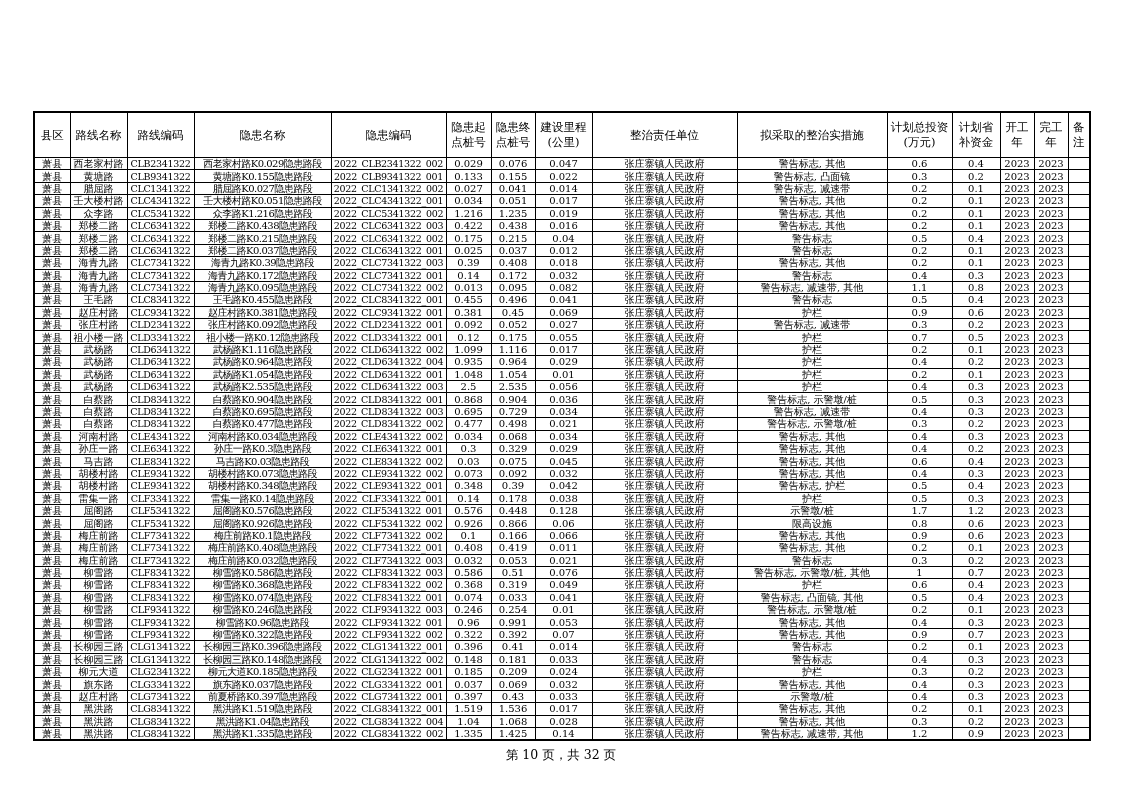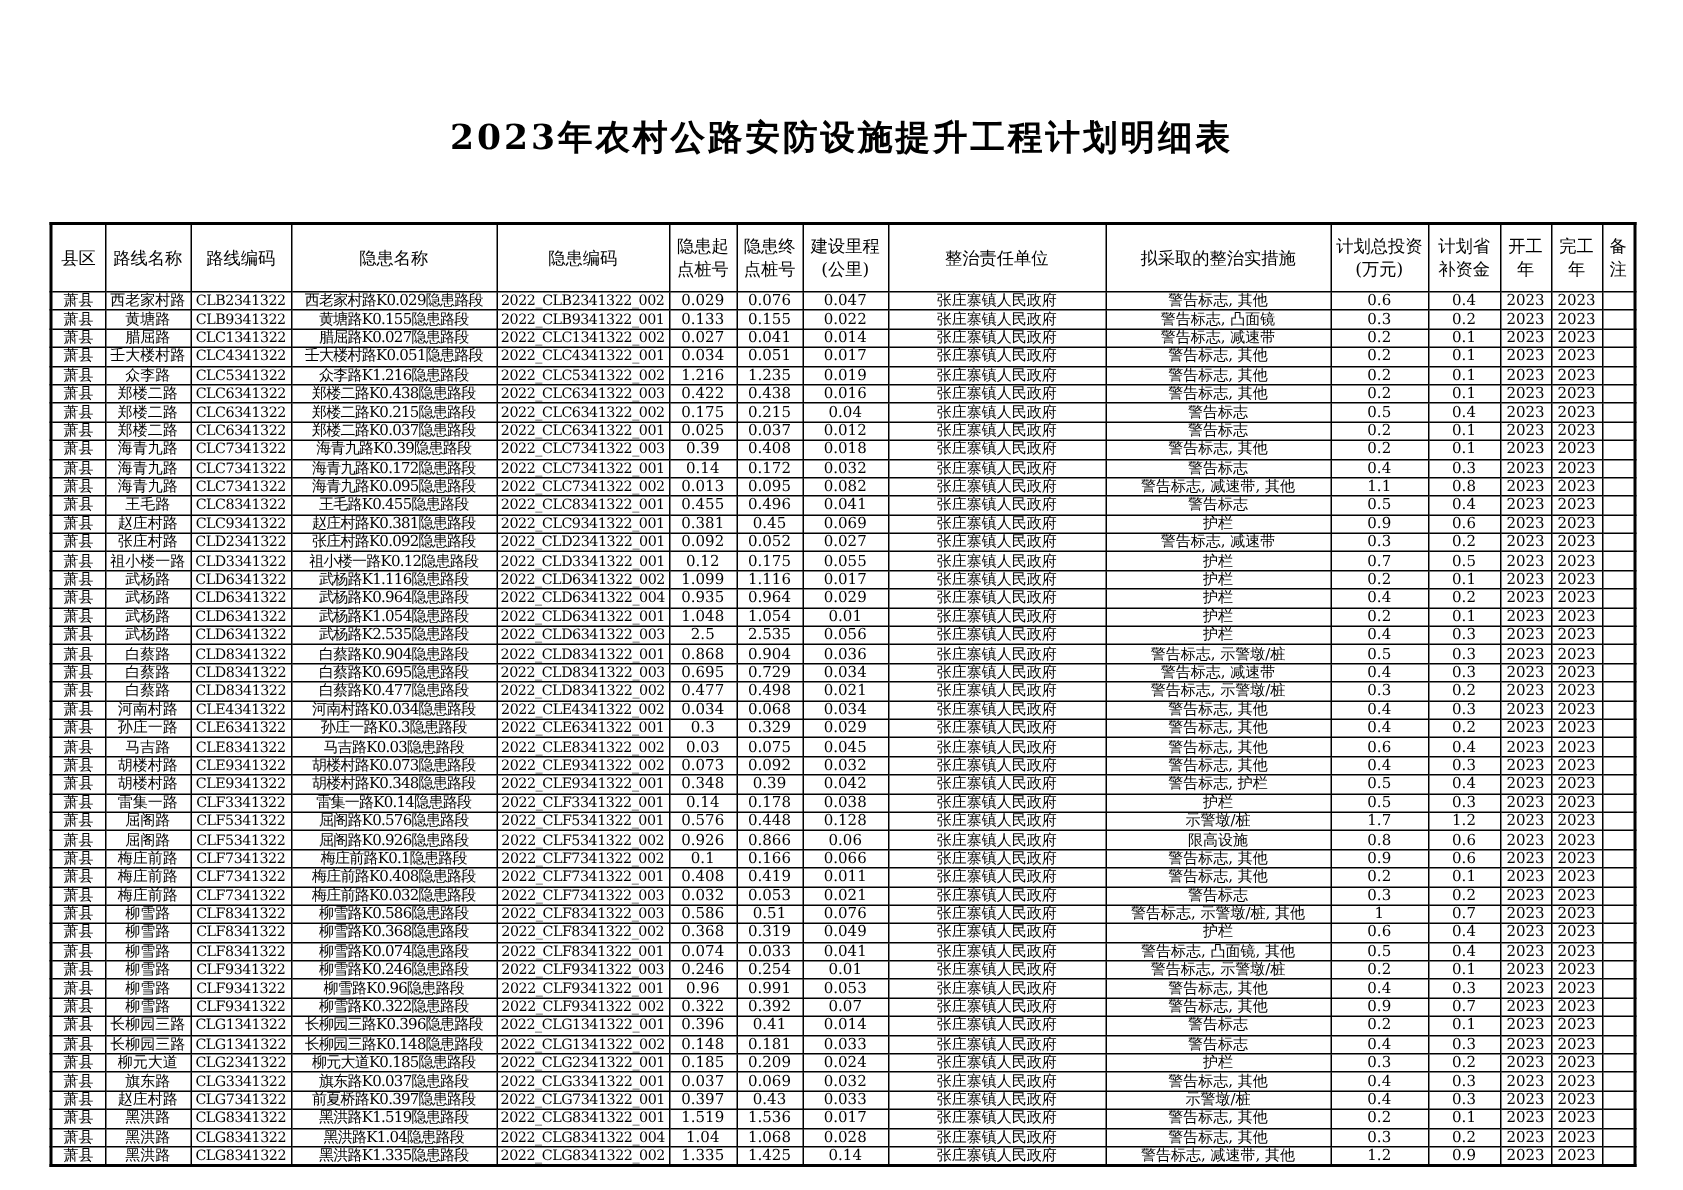--- a/index.html
+++ b/index.html
@@ -4,21 +4,21 @@
 <style>
   html,body{margin:0;padding:0;background:#fff;}
   body{width:1122px;height:793px;font-family:"DejavU Sans","DejaVu Sans",sans-serif;color:#000;}
   .page{position:relative;width:1122px;height:793px;background:#fff;overflow:hidden;}
   .title{
     position:absolute;top:76px;left:0;width:100%;
     text-align:center;
     font-family:"DejaVu Serif","Liberation Serif",serif;
     font-size:23px;font-weight:600;letter-spacing:2px;
   }
-  .table-wrap{position:absolute;left:33px;top:111px;width:1056px;margin-top:37px;}
+  .table-wrap{position:absolute;left:33px;top:111px;width:1056px;}
   table.plan{
     border-collapse:collapse;table-layout:fixed;width:1056px;
     border:2px solid #000;
     font-family:"DejaVu Serif","Liberation Serif",serif;
   }
   table.plan th, table.plan td{
     border:1px solid #000;
     padding:0 1px;
     text-align:center;
     vertical-align:middle;
@@ -45,21 +45,20 @@
   .footer{
     position:absolute;top:747px;left:0;width:100%;
     text-align:center;font-size:12.5px;
     font-family:"DejaVu Serif","Liberation Serif",serif;
   }
 </style>
 </head>
 <body>
 
 <div class="page">
-  <div class="title">2023年农村公路安防设施提升工程计划明细表</div>
 
   <div class="table-wrap">
     <table class="plan">
       <colgroup>
         <col style="width:36px">
           <col style="width:57px">
           <col style="width:67px">
         <col style="width:137px">
           <col style="width:115px">
           <col style="width:45px">
@@ -897,13 +896,14 @@
             <td>1.2</td>
             <td>0.9</td>
             <td>2023</td>
             <td>2023</td>
             <td></td>
           </tr>
         </tbody>
     </table>
   </div>
 
+  <div class="footer">第 10 页，共 32 页</div>
 </div>
 
 </body></html>

